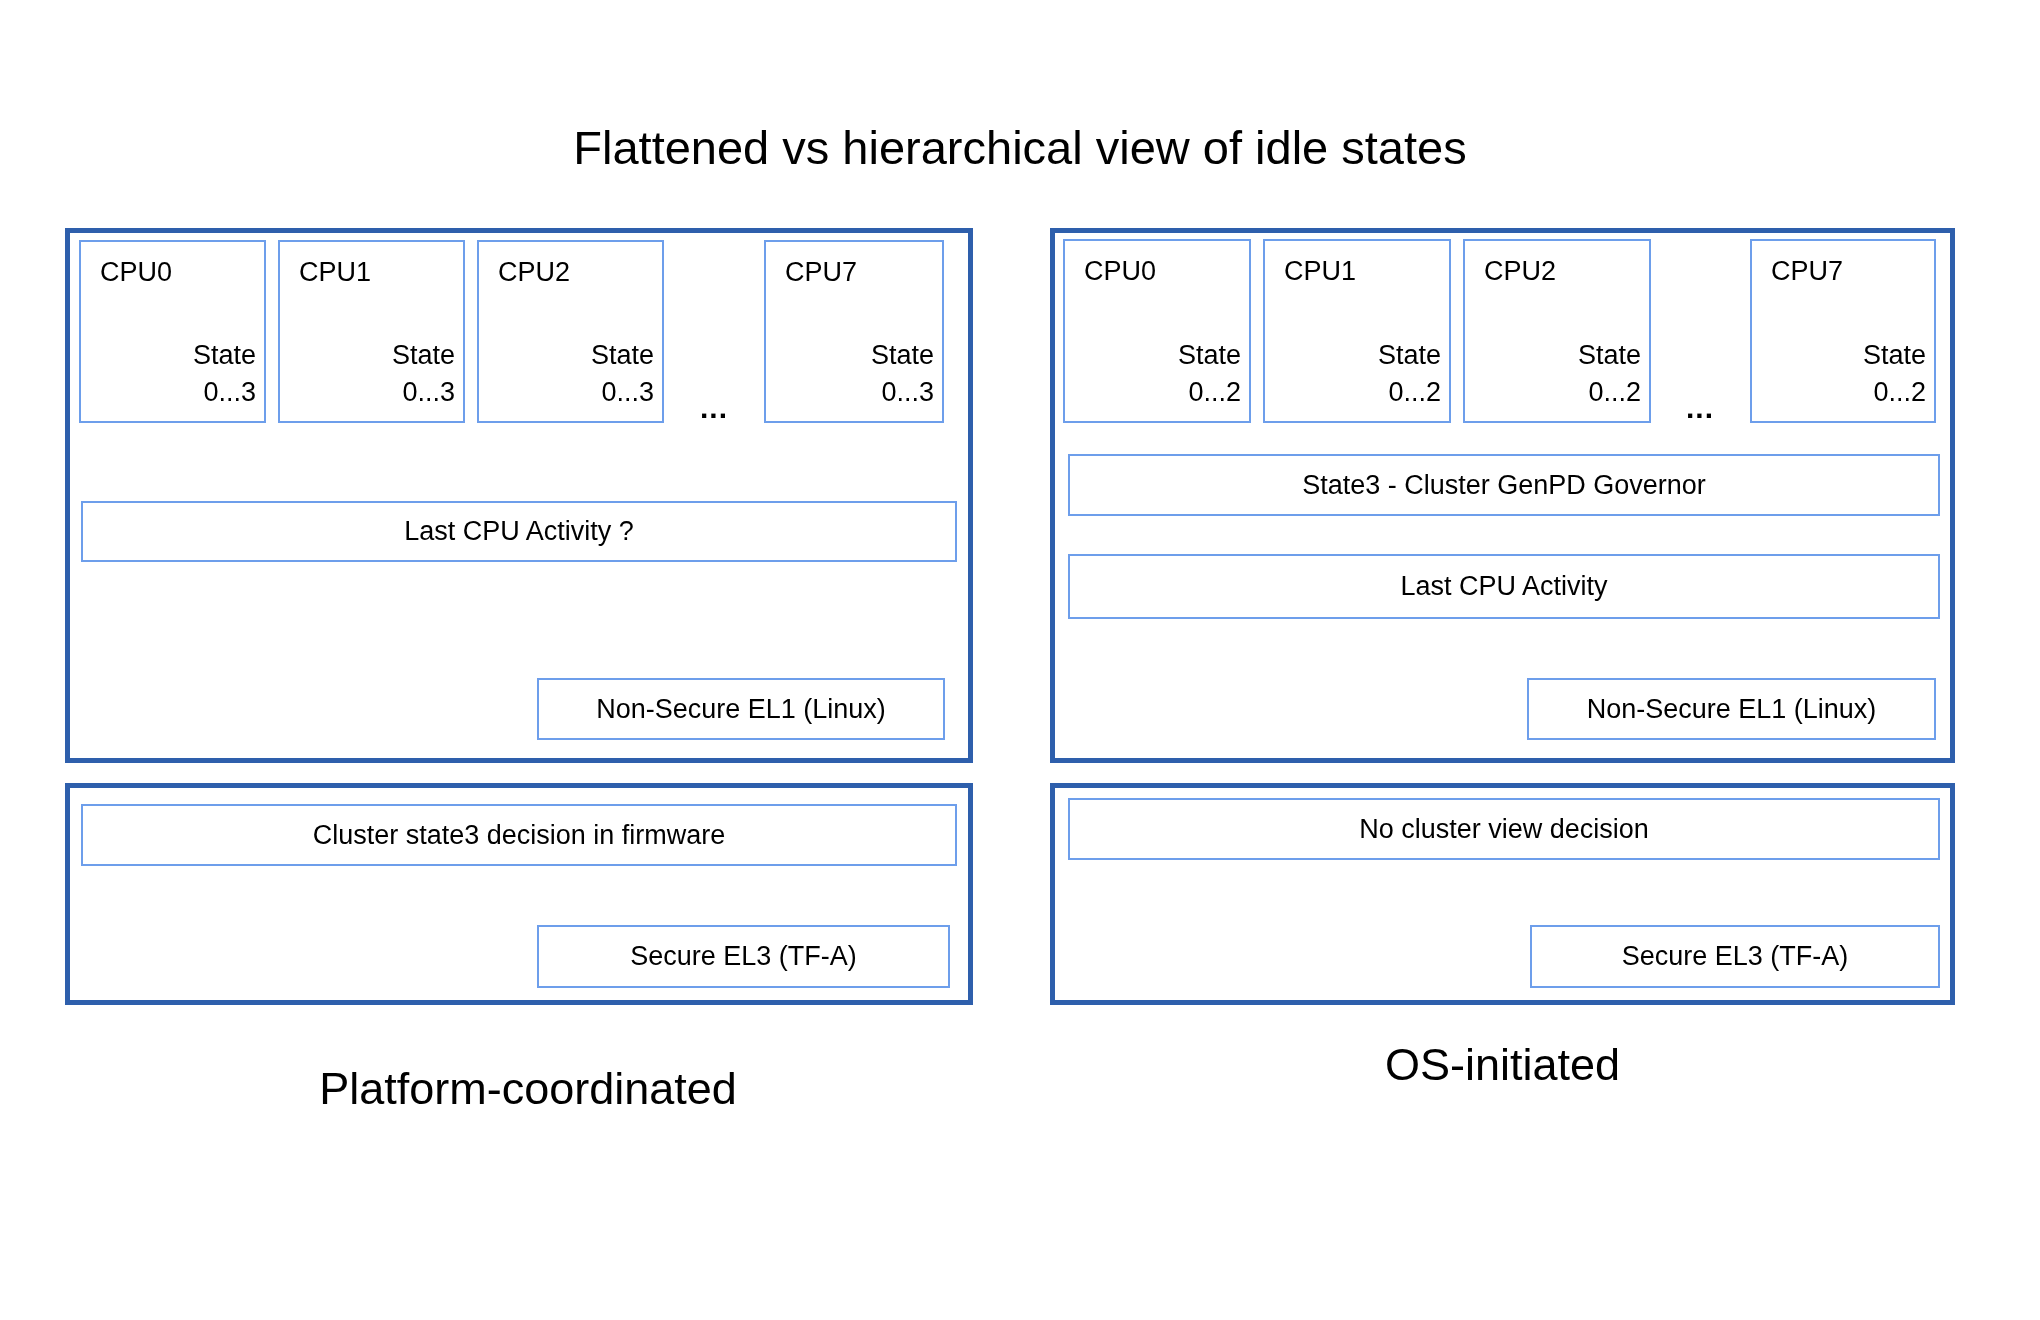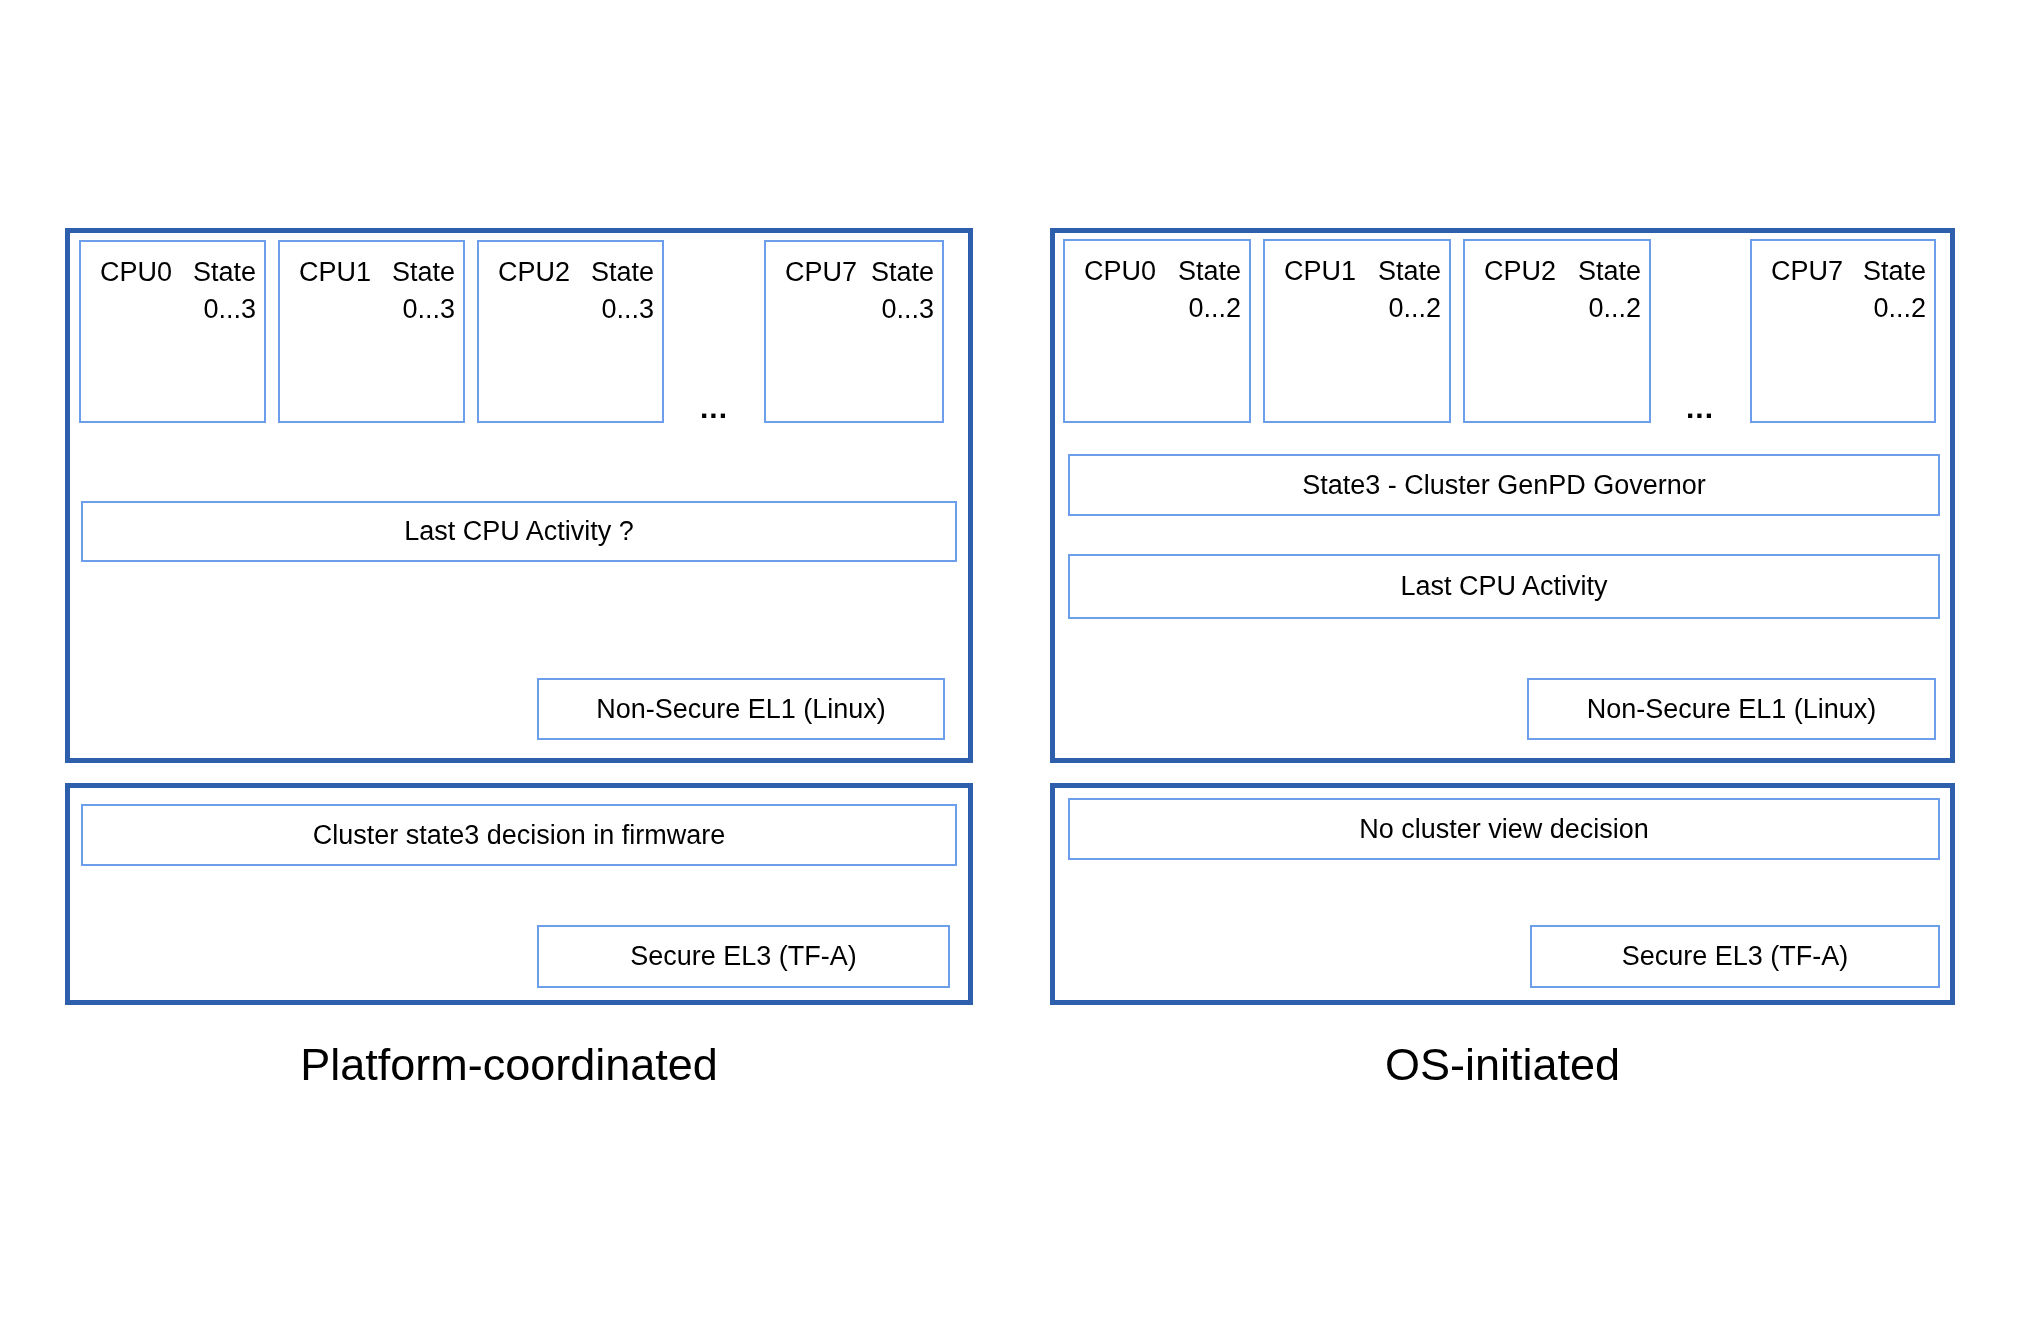--- a/index.html
+++ b/index.html
@@ -45,21 +45,21 @@
     align-items: center;
     justify-content: center;
     font-size: 27px;
     text-align: center;
   }
   .cpu-box {
     position: absolute;
     border: 2px solid var(--inner);
     background: var(--bg);
     display: flex;
-    flex-direction: row;
+    flex-direction: column;
     justify-content: space-between;
     padding: 12px 8px 10px 19px;
     font-size: 27px;
   }
   .cpu-name { line-height: 36px; }
   .cpu-state { line-height: 37px; white-space: pre-line; text-align: right; }
   .ellipsis {
     position: absolute;
     width: 60px;
     text-align: center;
@@ -67,21 +67,21 @@
     font-weight: bold;
     letter-spacing: 1px;
   }
   .caption {
     position: absolute;
     top: 1040px;
     text-align: center;
     font-size: 45px;
     line-height: 1.1;
   }
-  .cap-left  { left: 55px;  width: 908px; }
+  .cap-left  { left: 74px;  width: 908px; margin-top: 24px; }
   .cap-right { left: 1050px; width: 905px; }
 
   
   .p-left-top .cpu0 { left: 9px;   top: 7px; width: 187px; height: 183px; }
   .p-left-top .cpu1 { left: 208px; top: 7px; width: 187px; height: 183px; }
   .p-left-top .cpu2 { left: 407px; top: 7px; width: 187px; height: 183px; }
   .p-left-top .cpu7 { left: 694px; top: 7px; width: 180px; height: 183px; }
   .p-left-top .ellipsis { left: 614px; top: 158px; }
   .p-left-top .activity { left: 11px;  top: 268px; width: 876px; height: 61px; }
   .p-left-top .el1      { left: 467px; top: 445px; width: 408px; height: 62px; }
@@ -102,20 +102,21 @@
 
   
   .p-right-bot .decision { left: 13px;  top: 10px;  width: 872px; height: 62px; }
   .p-right-bot .el3      { left: 475px; top: 137px; width: 410px; height: 63px; }
 </style>
 </head>
 <body>
 
 <div class="stage">
 
+  <div class="title">Flattened vs hierarchical view of idle states</div>
 
   <div class="outer-box p-left-top">
     <div class="cpu-box cpu0">
       <div class="cpu-name">CPU0</div>
       <div class="cpu-state">State
 0...3</div>
     </div>
     <div class="cpu-box cpu1">
       <div class="cpu-name">CPU1</div>
       <div class="cpu-state">State

